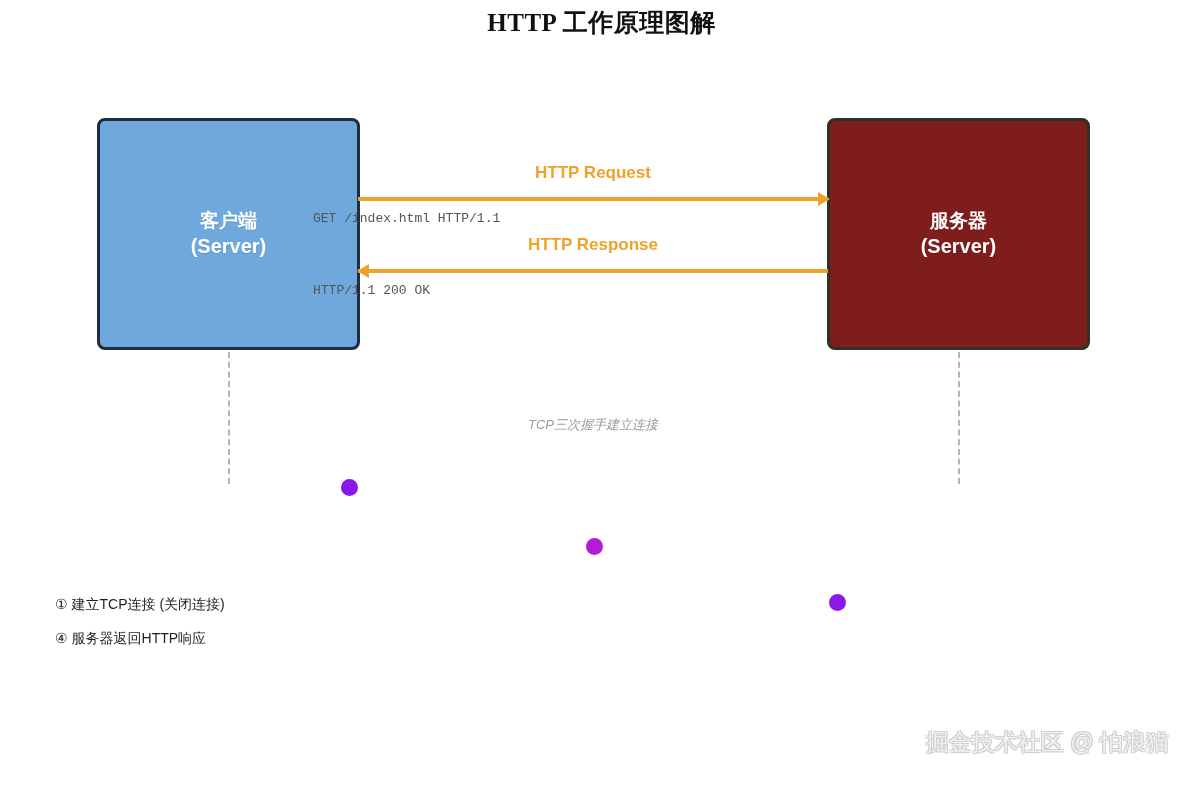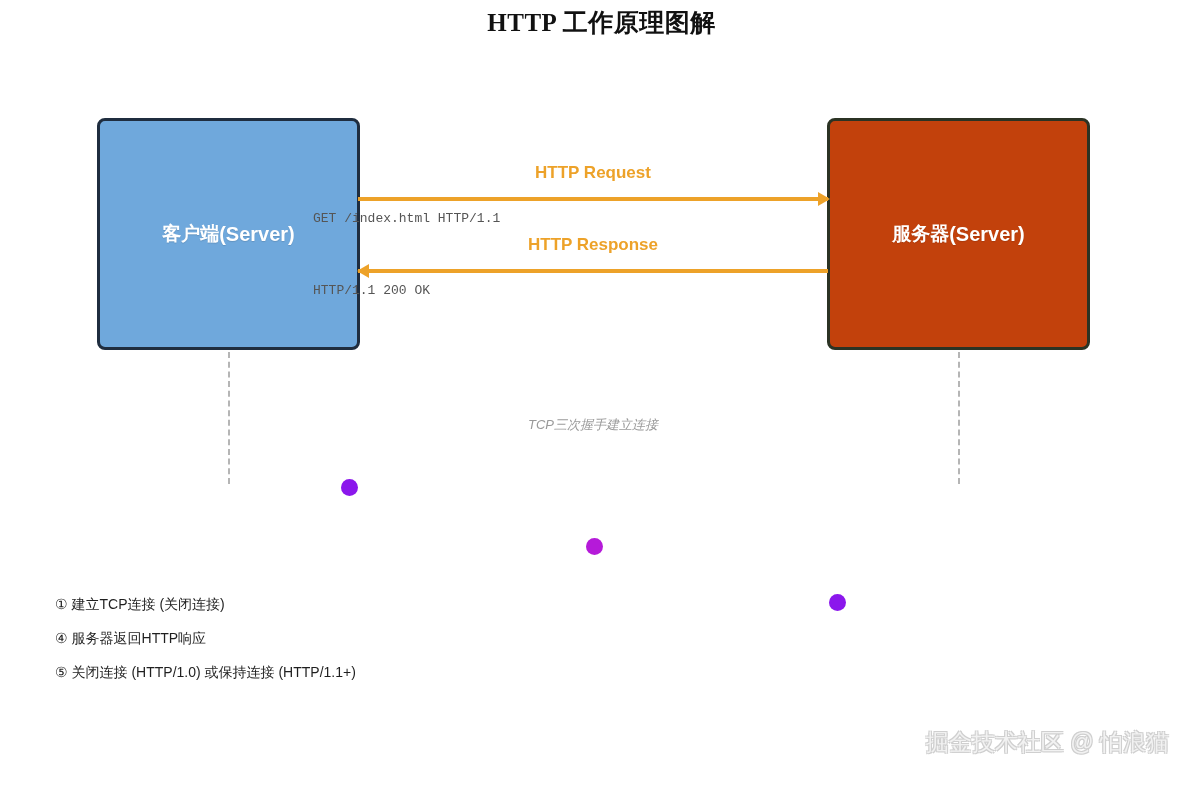--- a/index.html
+++ b/index.html
@@ -30,41 +30,41 @@
     letter-spacing: 0.5px;
     padding-left: 8px;
   }
 
   
   .node-box {
     position: absolute;
     box-sizing: border-box;
     border-radius: 8px;
     display: flex;
-    flex-direction: row;
+    flex-direction: column;
     align-items: center;
     justify-content: center;
     color: #ffffff;
     font-weight: bold;
     text-shadow: 0 1px 1px rgba(0,0,0,0.12);
   }
   #client-box {
     left: 97px;
     top: 118px;
     width: 263px;
     height: 232px;
     background: #6fa8dc;
     border: 3px solid #1f2d3f;
   }
   #server-box {
     left: 827px;
     top: 118px;
     width: 263px;
     height: 232px;
-    background: #c2410c;
+    background: #7f1d1d;
     border: 3px solid #2b3324;
   }
   .node-line-cn {
     font-family: "Liberation Serif", serif;
     font-size: 19px;
     line-height: 24px;
   }
   .node-line-en {
     font-family: "Liberation Sans", sans-serif;
     font-size: 20px;
@@ -220,18 +220,15 @@
 <div class="step-dot" id="step-dot-2"></div>
 <div class="step-dot" id="step-dot-3"></div>
 
 <div id="steps-list">
   <div class="step-item">
     <span class="step-marker">①</span><span>建立TCP连接 (关闭连接)</span>
   </div>
   <div class="step-item">
     <span class="step-marker">④</span><span>服务器返回HTTP响应</span>
   </div>
-  <div class="step-item">
-    <span class="step-marker">⑤</span><span>关闭连接 (HTTP/1.0) 或保持连接 (HTTP/1.1+)</span>
-  </div>
 </div>
 
 <div id="watermark">掘金技术社区 @ 怕浪猫</div>
 
 </body></html>

